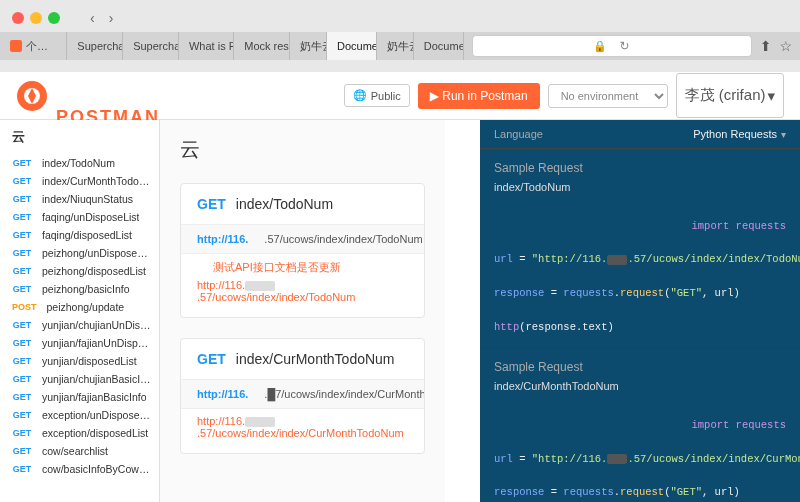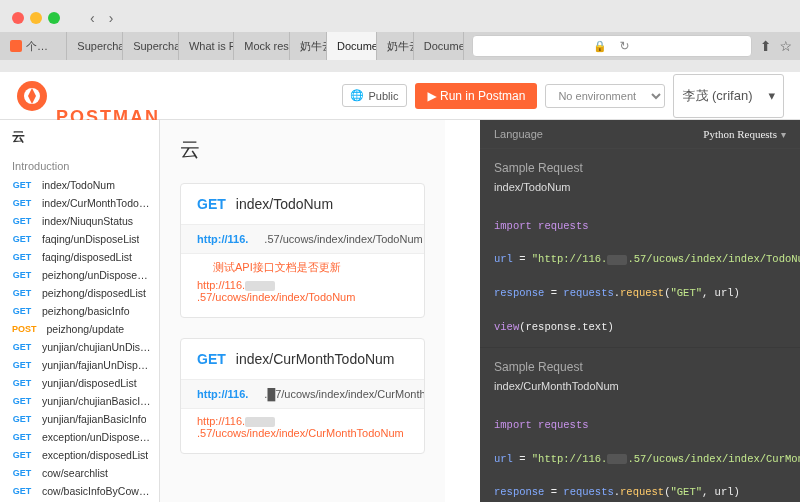--- a/index.html
+++ b/index.html
@@ -50,22 +50,22 @@
     .run-btn {
       background: #ff6634; color: white; border: none; border-radius: 3px;
       padding: 6px 12px; font-size: 12px; cursor: pointer; font-weight: 500;
     }
     .run-btn:before { content: "▶ "; }
     .env-select {
       border: 1px solid #ccc; border-radius: 3px; padding: 4px 8px; font-size: 11px;
       color: #888; background: white; min-width: 120px;
     }
     .user-badge {
-      display: flex; align-items: center; gap: 16px;
-      border: 1px solid #ccc; border-radius: 3px; padding: 12px 8px; font-size: 13px; color: #555;
+      display: flex; align-items: center; gap: 2px;
+      border: 1px solid #ccc; border-radius: 3px; padding: 12px 8px; font-size: 15px; color: #555;
     }
 
     
     .main-content { display: flex; flex: 1; overflow: hidden; }
 
     
     .sidebar {
       width: 160px; background: white; border-right: 1px solid #e0e0e0;
       overflow-y: auto; flex-shrink: 0; padding-bottom: 16px;
     }
@@ -104,36 +104,36 @@
     .endpoint-path { font-size: 14px; color: #333; font-weight: 400; }
     .endpoint-url-bar {
       background: #f8f8f8; border-top: 1px solid #eee; border-bottom: 1px solid #eee;
       padding: 8px 16px; font-size: 11px; color: #555; display: flex; align-items: center; gap: 6px;
     }
     .url-method-label { color: #2196f3; font-weight: 600; font-size: 11px; margin-right: 4px; }
     .test-link { color: #ff6634; font-size: 11px; padding: 4px 16px; cursor: pointer; text-decoration: none; }
 
     
     .right-panel {
-      width: 320px; background: #404040; overflow-y: auto; flex-shrink: 0; margin-left: 35px;
+      width: 320px; background: #0c4a6e; overflow-y: auto; flex-shrink: 0; margin-left: 35px;
     }
     .lang-selector {
       display: flex; align-items: center; justify-content: space-between;
       padding: 8px 14px; border-bottom: 1px solid #444;
     }
     .lang-label { color: #aaa; font-size: 11px; }
-    .lang-value { color: #eee; font-size: 11px; display: flex; align-items: center; gap: 4px; font-family: Liberation Serif, serif; }
+    .lang-value { color: #eee; font-size: 11px; display: flex; align-items: center; gap: 4px; }
     .lang-chevron { color: #aaa; font-size: 10px; }
 
     .code-block { padding: 12px 14px; border-bottom: 1px solid #3a3a3a; }
     .code-block-title { color: #aaa; font-size: 12px; margin-bottom: 6px; }
     .code-label { color: #ddd; font-size: 11px; font-weight: 500; margin-bottom: 8px; }
     .code-content { font-family: 'Courier New', monospace; font-size: 10.5px; line-height: 1.6; }
     .code-line { display: block; white-space: pre; }
-    .code-import { color: #c792ea; }
+    .code-import { color: #c792ea; text-align: right; }
     .code-var { color: #82aaff; }
     .code-string { color: #c3e88d; }
     .code-fn { color: #82aaff; }
     .code-method { color: #ffcb6b; }
     .code-print { color: #c792ea; }
     .code-normal { color: #eee; }
 
     
     ::-webkit-scrollbar { width: 6px; }
     ::-webkit-scrollbar-track { background: transparent; }
@@ -221,21 +221,20 @@
         <span>李茂 (crifan)</span>
         <span>▾</span>
       </div>
     </div>
   </div>
 
   <div class="main-content">
 
     <div class="sidebar">
       <div class="sidebar-title">云</div>
-      <div class="sidebar-section-title">Introduction</div>
 
       <div class="sidebar-item">
         <span class="method-badge method-get">GET</span>
         <span class="sidebar-item-label">index/TodoNum</span>
       </div>
       <div class="sidebar-item">
         <span class="method-badge method-get">GET</span>
         <span class="sidebar-item-label">index/CurMonthTodoNum</span>
       </div>
       <div class="sidebar-item">
@@ -363,21 +362,21 @@
         <div class="code-block-title">Sample Request</div>
         <div class="code-label">index/TodoNum</div>
         <div class="code-content">
           <span class="code-line code-normal">&nbsp;</span>
           <span class="code-line code-import">import requests</span>
           <span class="code-line code-normal">&nbsp;</span>
           <span class="code-line"><span class="code-var">url</span><span class="code-normal"> = </span><span class="code-string">"http://116.<span style="background:#555; display:inline-block; width:20px; height:10px; border-radius:2px; vertical-align:middle;"></span>.57/ucows/index/index/TodoNum"</span></span>
           <span class="code-line code-normal">&nbsp;</span>
           <span class="code-line"><span class="code-var">response</span><span class="code-normal"> = </span><span class="code-fn">requests</span><span class="code-normal">.</span><span class="code-method">request</span><span class="code-normal">(</span><span class="code-string">"GET"</span><span class="code-normal">, url)</span></span>
           <span class="code-line code-normal">&nbsp;</span>
-          <span class="code-line"><span class="code-print">view</span><span class="code-normal">(response.text)</span></span>
+          <span class="code-line"><span class="code-print">http</span><span class="code-normal">(response.text)</span></span>
         </div>
       </div>
 
       <div class="code-block">
         <div class="code-block-title">Sample Request</div>
         <div class="code-label">index/CurMonthTodoNum</div>
         <div class="code-content">
           <span class="code-line code-normal">&nbsp;</span>
           <span class="code-line code-import">import requests</span>
           <span class="code-line code-normal">&nbsp;</span>

